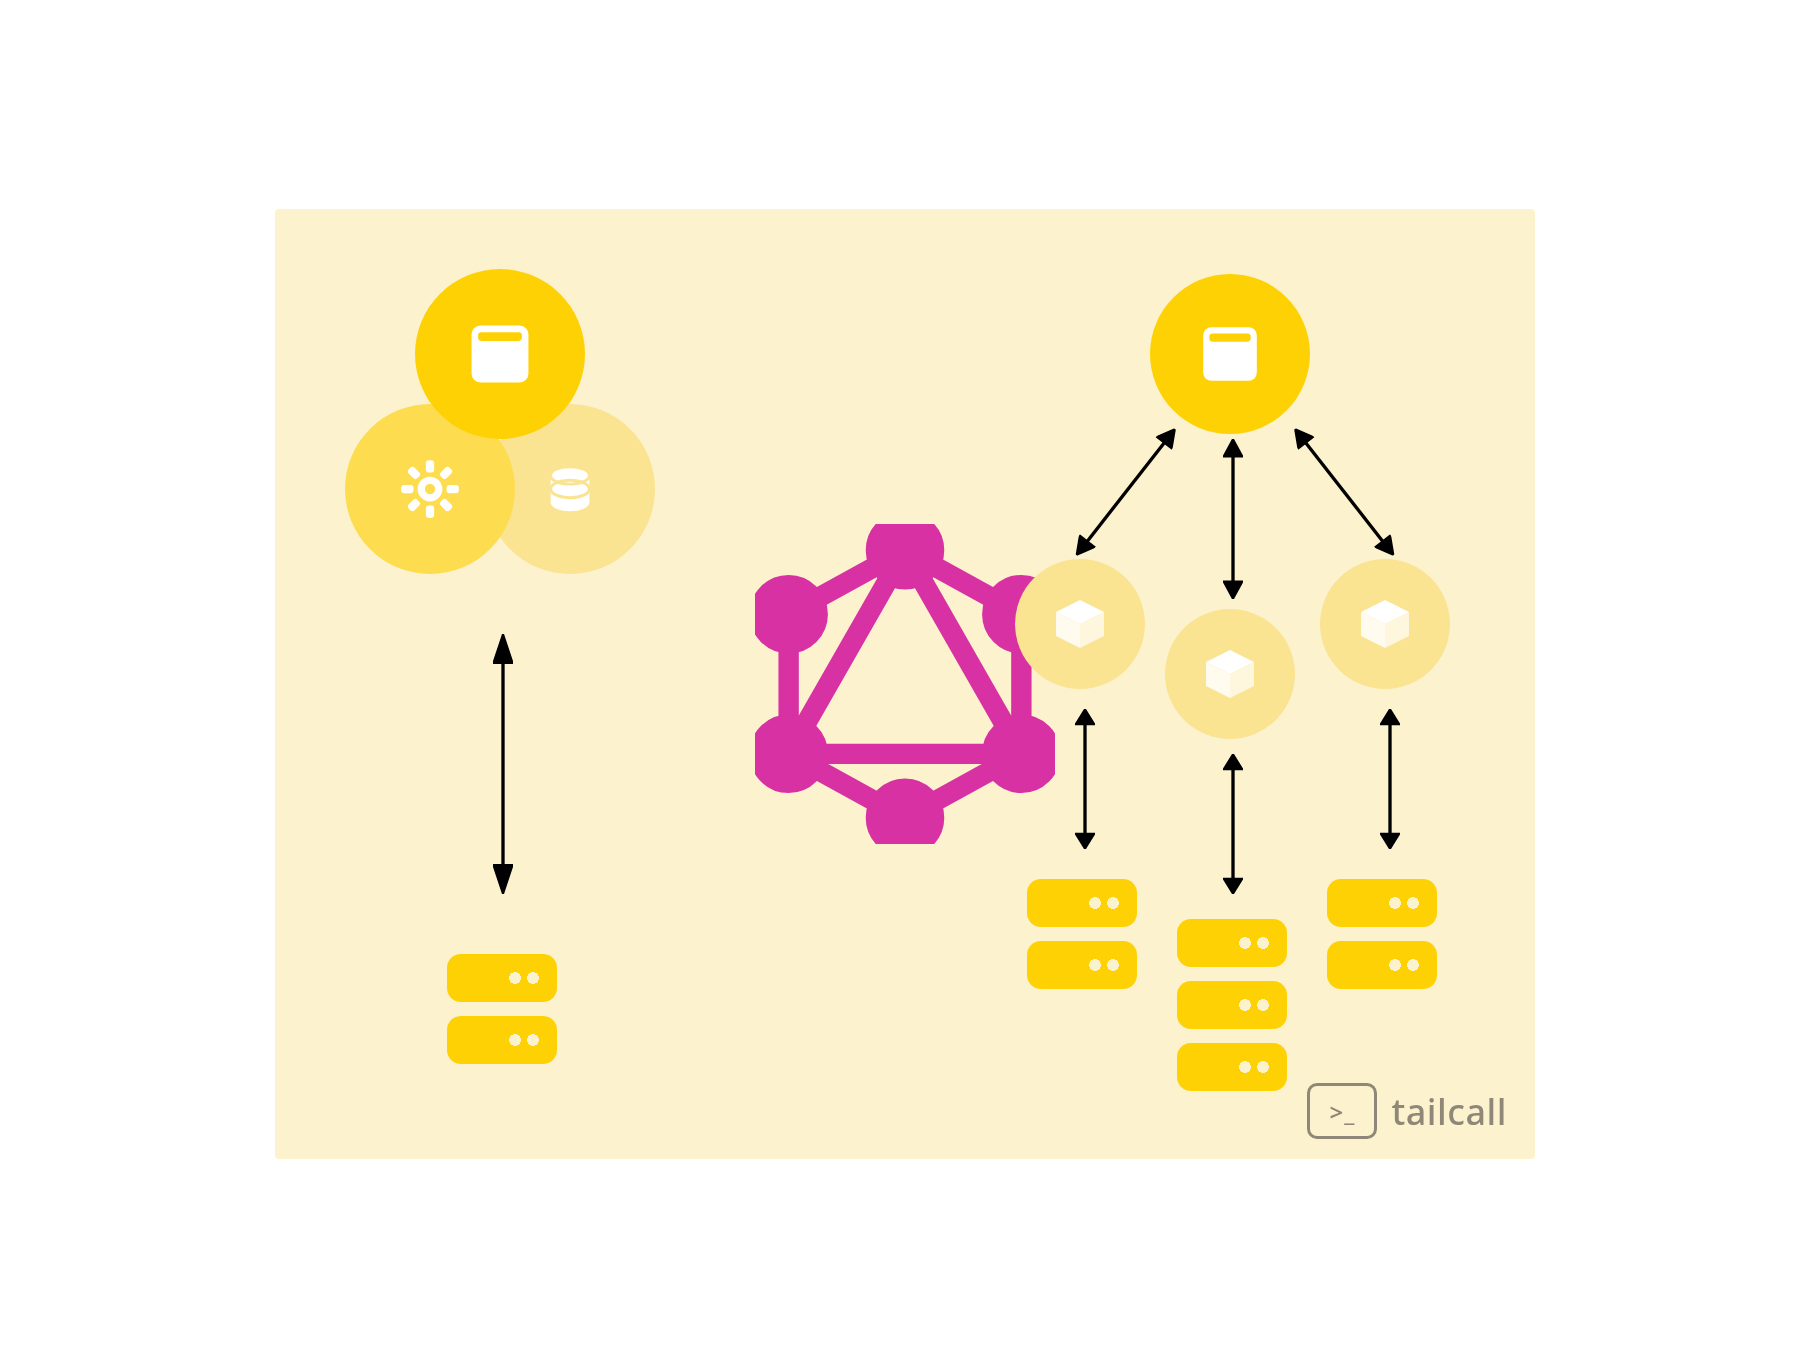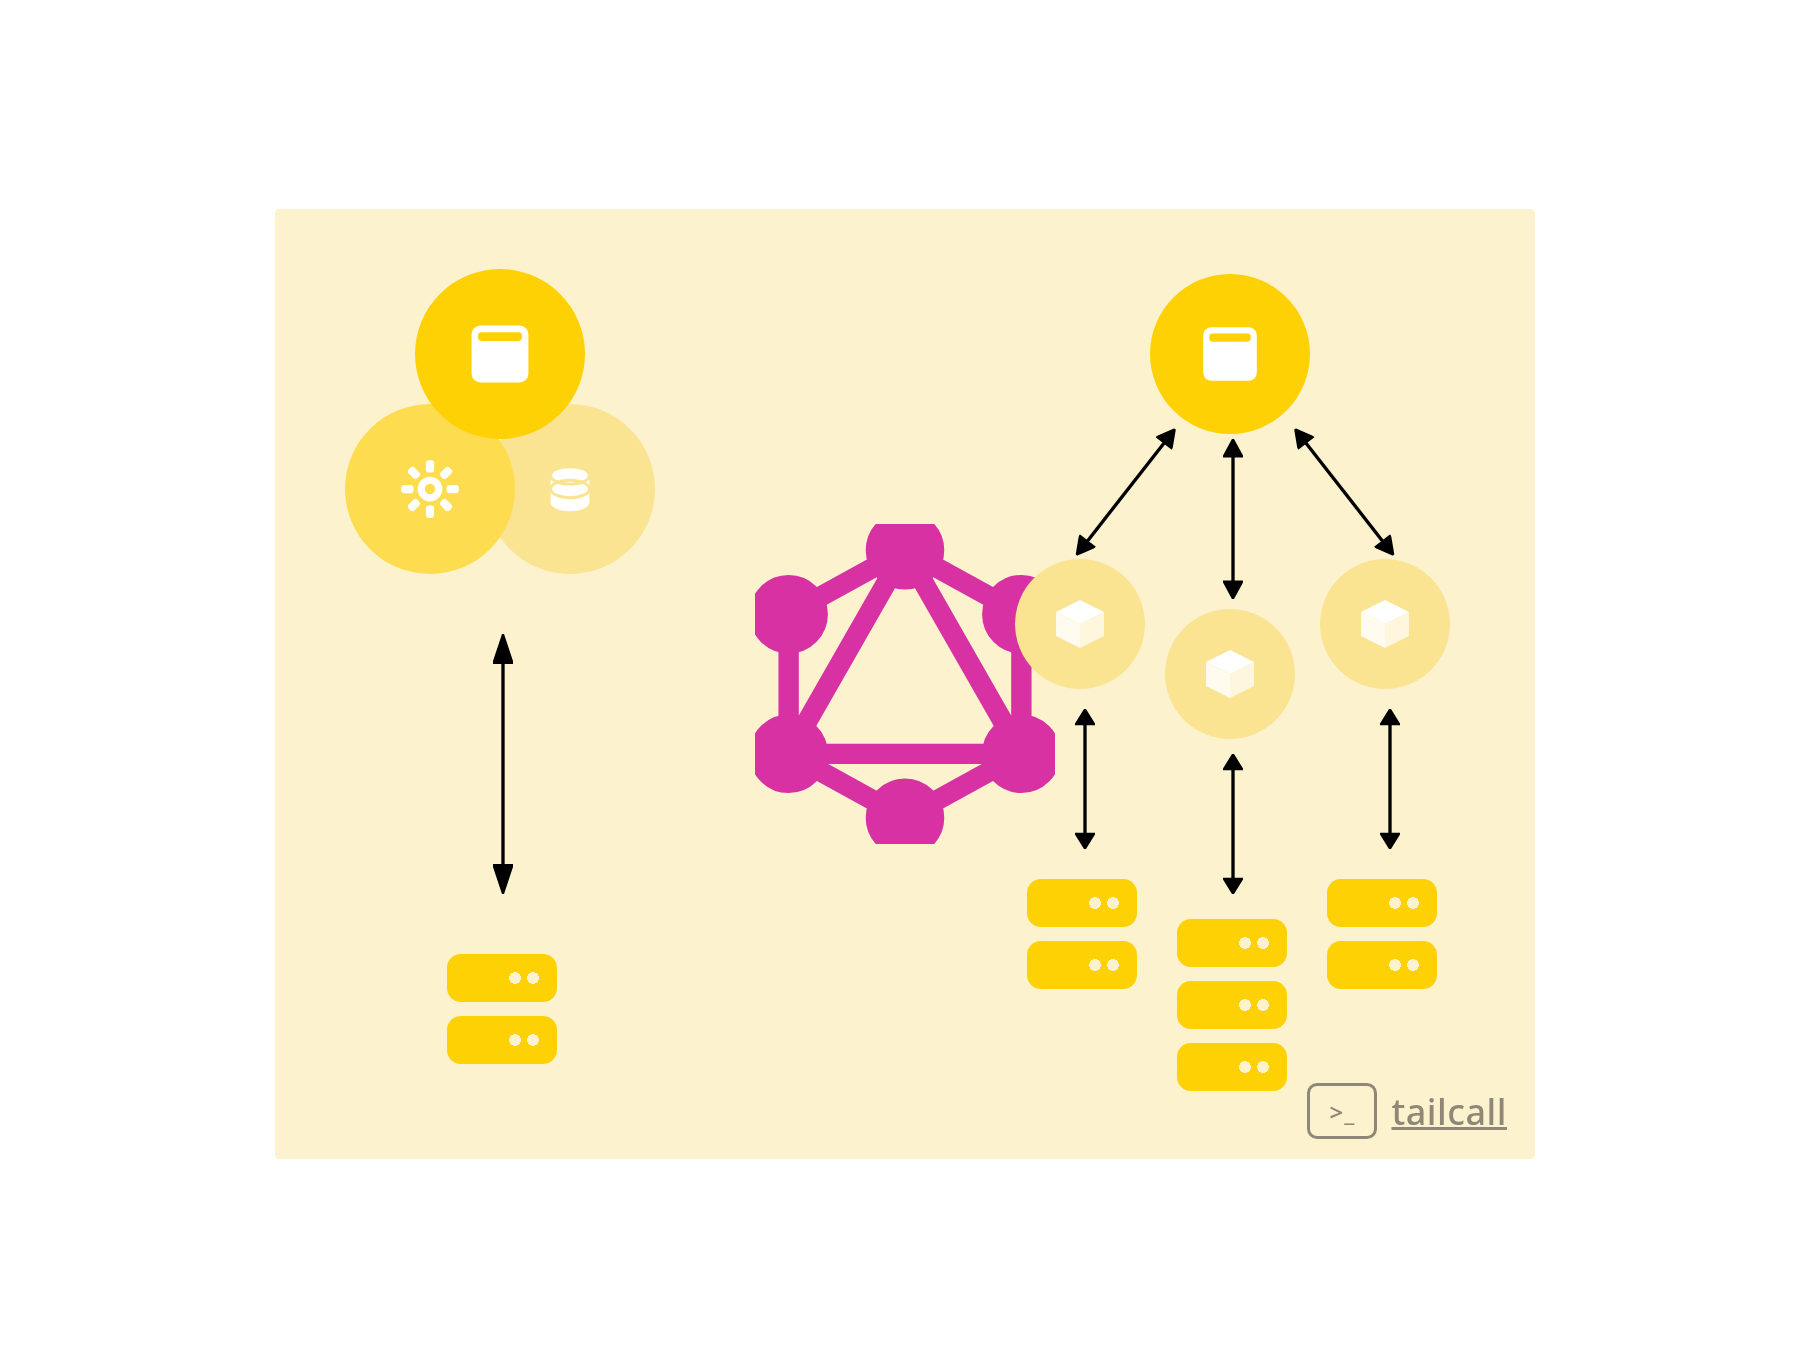--- a/index.html
+++ b/index.html
@@ -78,21 +78,20 @@
     align-items: center;
     justify-content: center;
     font-weight: 600;
     font-size: 24px;
     letter-spacing: 1px;
   }
   .brand .logo-text {
     font-size: 36px;
     font-weight: 500;
     letter-spacing: 0.5px;
-    text-decoration: underline;
   }
 </style>
 </head>
 <body>
 
 <div class="canvas">
 
   <svg width="0" height="0" style="position:absolute">
     <defs>
       <g id="ico-browser">

